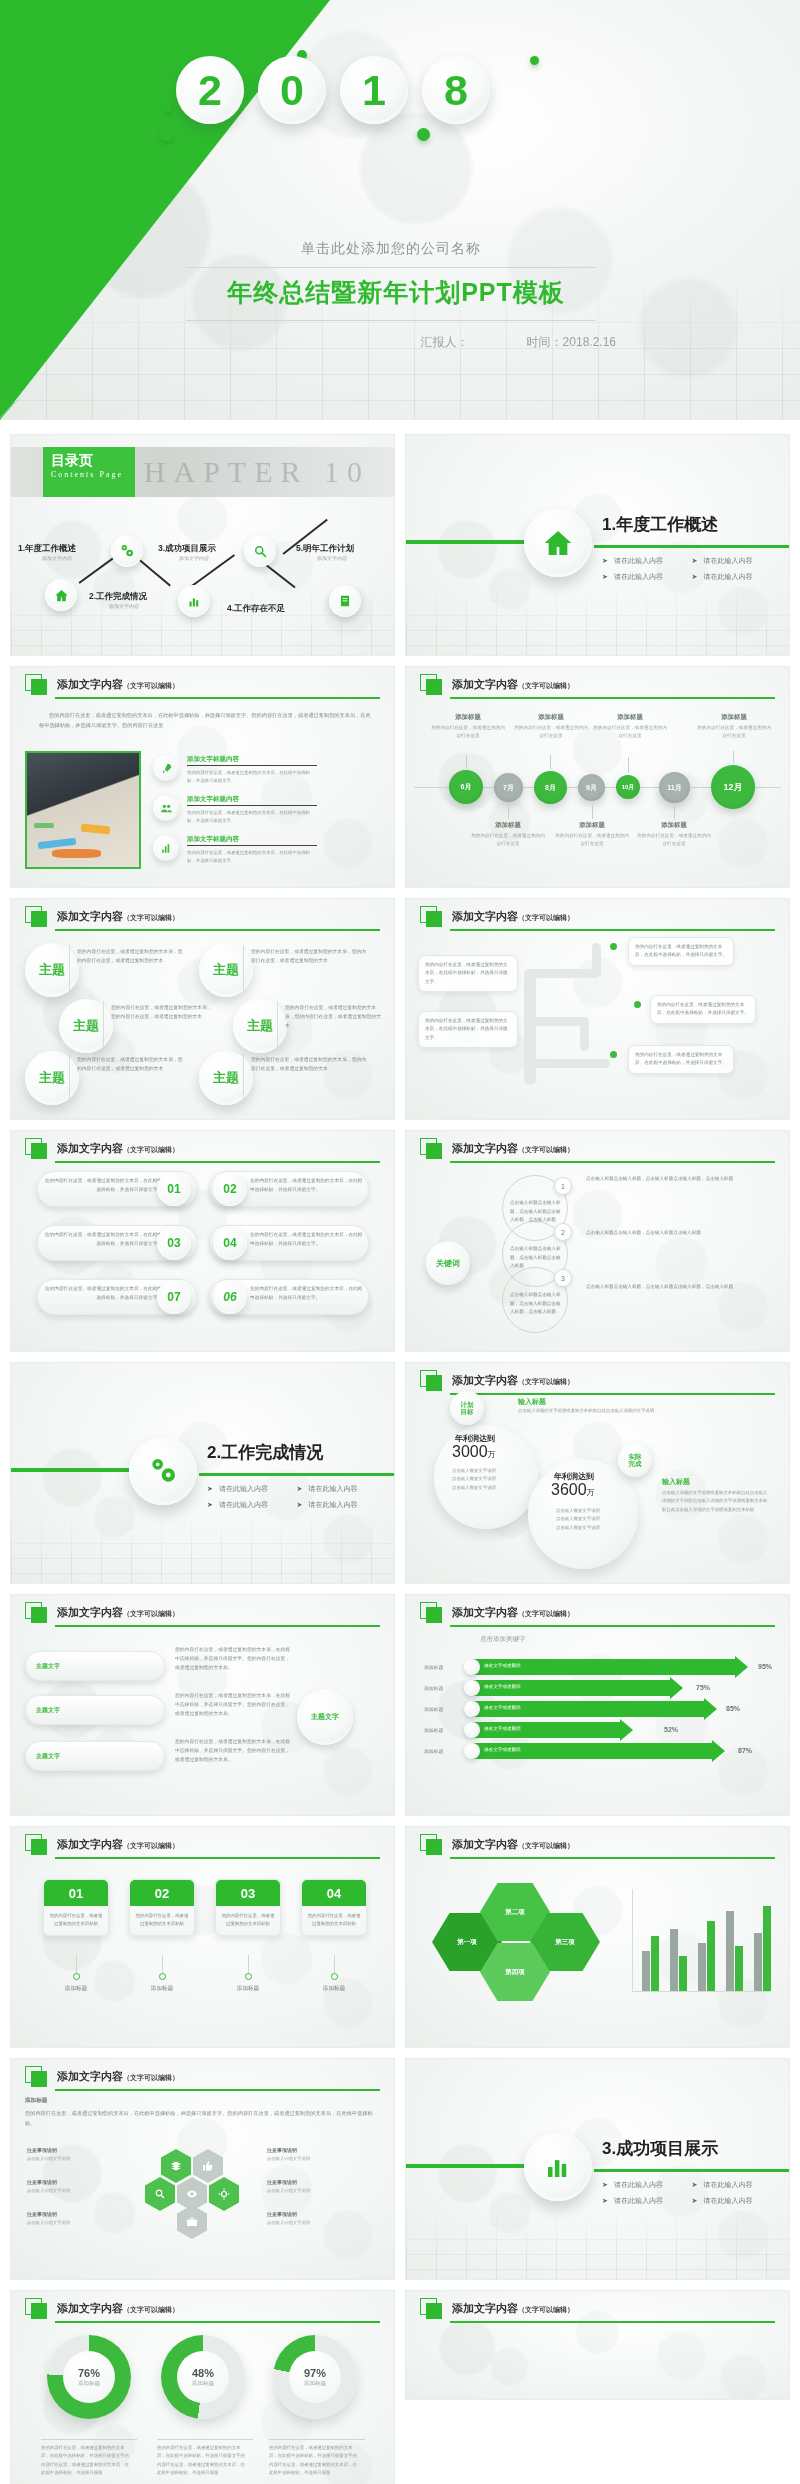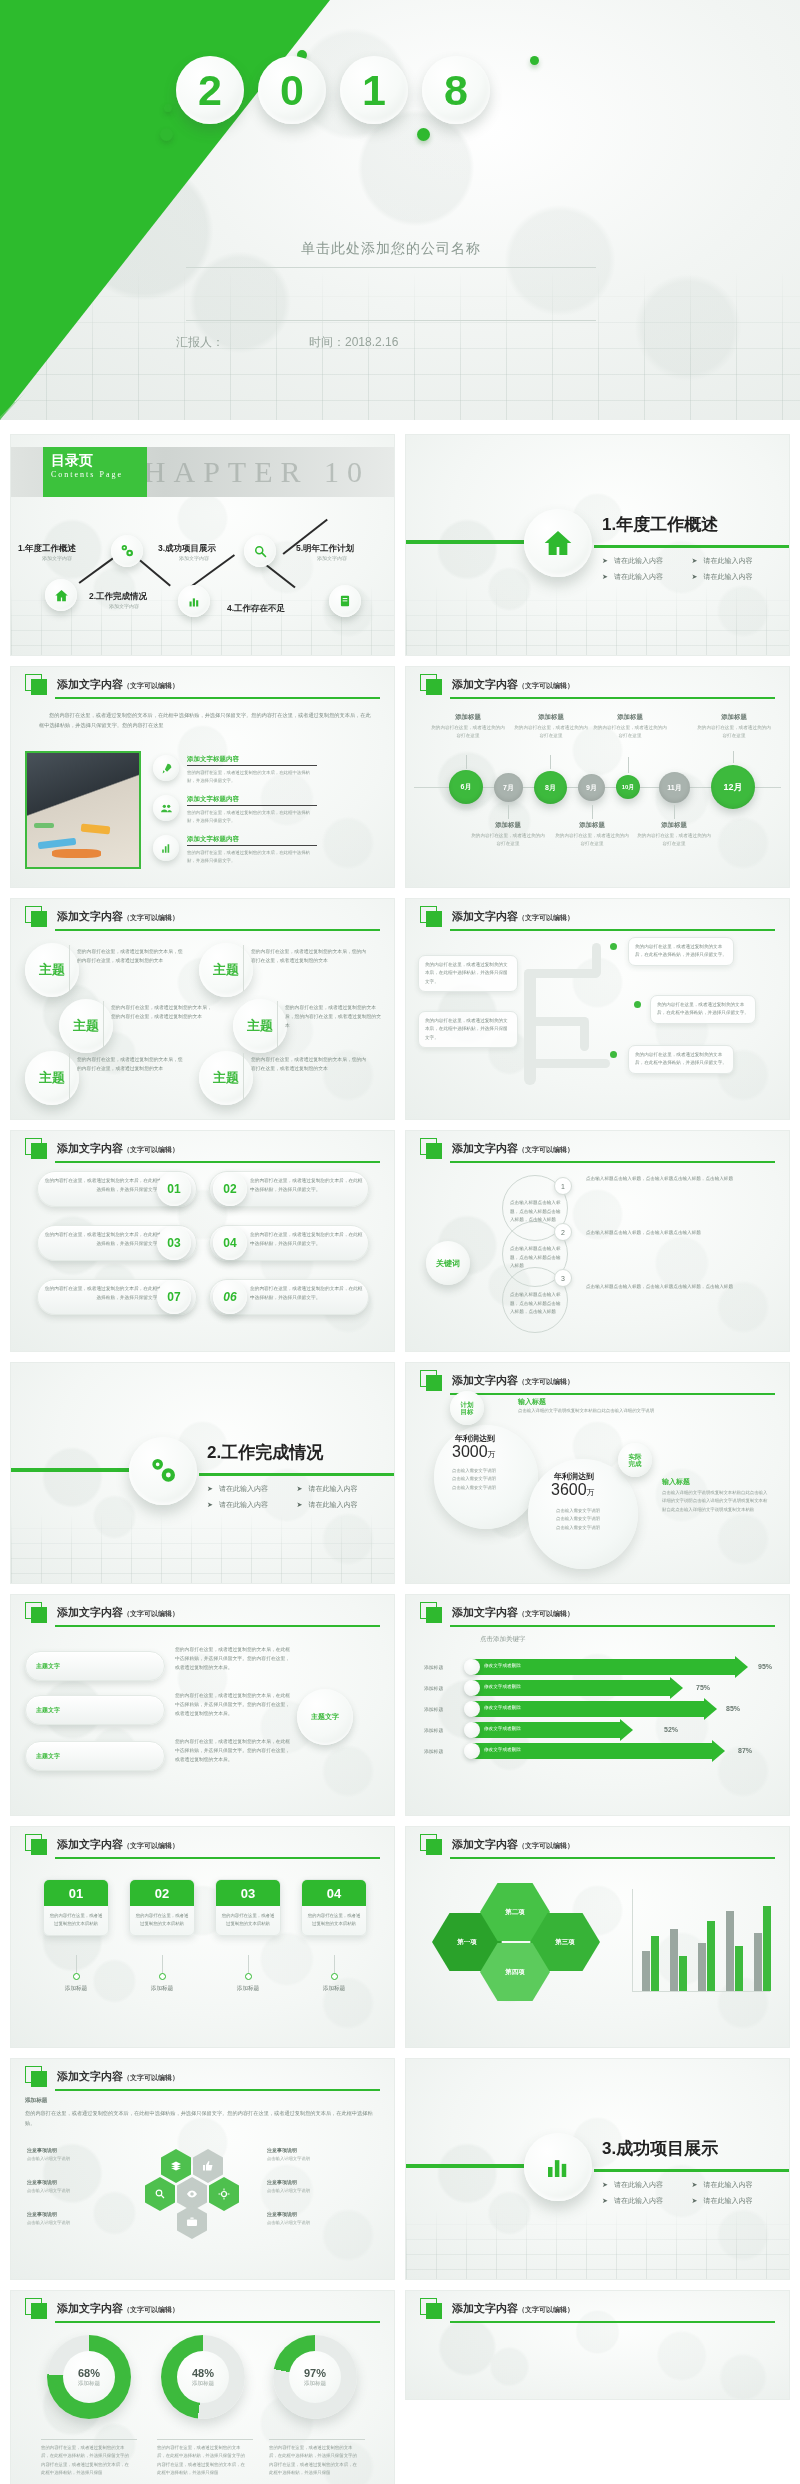--- a/index.html
+++ b/index.html
@@ -79,21 +79,21 @@
   .cover-title {
     position:absolute; left:176px; top:276px; width:440px;
     text-align:center; font-size:25px; font-weight:bold; color:#2fb92f;
     letter-spacing:1px;
   }
   .cover-rule2 {
     position:absolute; left:186px; top:320px; width:410px; height:1px; background:#cfd8d3;
   }
   .cover-meta {
     position:absolute; left:176px; top:334px; width:440px;
-    display:flex; justify-content:flex-start; gap:85px;
+    display:flex; justify-content:flex-end; gap:58px;
     font-size:12px; color:#97a49c;
   }
 
   
   .grid-wrap { padding: 14px 10px 18px 10px; display:flex; flex-wrap:wrap; gap:10px 10px; }
   .slide {
     width:385px; height:222px; position:relative; overflow:hidden;
     background:
       radial-gradient(ellipse at 55% 35%, #fdfefd 0%, #f4f7f5 55%, #eaefec 100%);
     border:1px solid #e8edea;
@@ -139,21 +139,21 @@
   .sec-title { position:absolute; left:196px; top:78px; font-size:17px; font-weight:bold; color:#222; }
   .sec-bullets { position:absolute; left:196px; top:118px; right:8px; display:flex; flex-wrap:wrap; }
   .sec-bullets .bi { width:50%; font-size:7px; color:#6e7d75; padding:3px 0; }
   .sec-bullets .bi b { color:#5e6d65; font-weight:normal; margin-right:6px; }
 
   
   .cat-band { position:absolute; left:0; top:12px; right:0; height:50px;
     background:linear-gradient(to right,#dfe3e0,#cfd4d1 40%,#e7eae8); }
   .cat-band .ph { position:absolute; inset:0; font-size:30px; color:rgba(150,158,153,.55);
      font-family:"Liberation Serif", serif; letter-spacing:8px; text-align:right; padding-right:24px; line-height:50px;}
-  .cat-box { position:absolute; left:32px; top:12px; width:104px; height:50px; background:#3cc23c;
+  .cat-box { position:absolute; left:32px; top:12px; width:92px; height:50px; background:#3cc23c;
      color:#fff; padding:5px 0 0 8px; }
   .cat-box .zh { font-size:14px; font-weight:bold; }
   .cat-box .en { font-size:8px; letter-spacing:2px; font-family:"Liberation Serif", serif; }
 
   .node {
     position:absolute; width:32px; height:32px; border-radius:50%;
     background: radial-gradient(circle at 35% 28%, #fff 0%, #f6f9f7 60%, #e5ebe7 100%);
     box-shadow: 0 4px 7px rgba(60,80,70,.22), inset 0 -1px 3px rgba(255,255,255,.9);
     display:flex; align-items:center; justify-content:center; color:#2fb92f;
   }
@@ -320,20 +320,21 @@
 
     <div class="year-row">
       <div class="digit">2</div>
       <div class="digit">0</div>
       <div class="digit">1</div>
       <div class="digit">8</div>
     </div>
 
     <div class="cover-sub">单击此处添加您的公司名称</div>
     <div class="cover-rule"></div>
+    <div class="cover-title">年终总结暨新年计划PPT模板</div>
     <div class="cover-rule2"></div>
     <div class="cover-meta">
       <span>汇报人：</span>
       <span>时间：2018.2.16</span>
     </div>
   </div>
 
   <div class="grid-wrap">
 
     <div class="slide">
@@ -977,21 +978,21 @@
       <div class="inner">
         <div class="sh">
           <div class="sq-out"></div>
             <div class="sq-in"></div>
           <div class="ttl"><span>添加文字内容</span><small>（文字可以编辑）</small></div>
           <div class="line"></div>
         </div>
 
         <div class="donut" style="left:36px; top:44px; background:conic-gradient(#3dba3d 0% 76%, #e7ebe9 76% 100%);">
           <div class="hole">
-              <div class="pv">68%</div>
+              <div class="pv">76%</div>
             <div class="pl">添加标题</div>
             </div>
         </div>
         <div class="dn-rule" style="left:30px; top:148px; width:96px;"></div>
         <div class="dn-p" style="left:30px; top:153px; width:88px;">您的内容打在这里，或者通过复制您的文本后，在此框中选择粘贴，并选择只保留文字的内容打在这里，或者通过复制您的文本后，在此框中选择粘贴，并选择只保留</div>
 
         <div class="donut" style="left:150px; top:44px; background:conic-gradient(#e7ebe9 0% 52%, #3dba3d 52% 100%);">
           <div class="hole">
               <div class="pv">48%</div>
             <div class="pl">添加标题</div>

